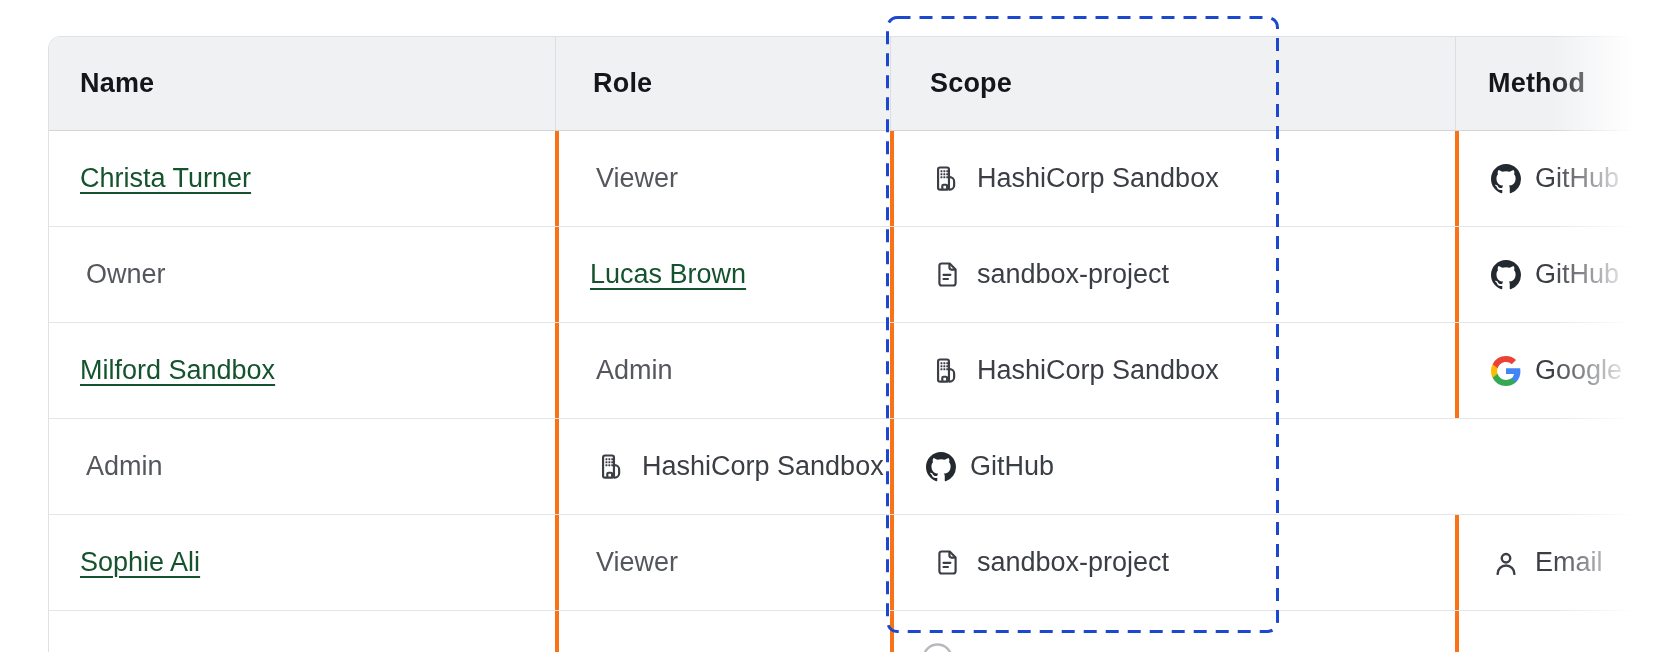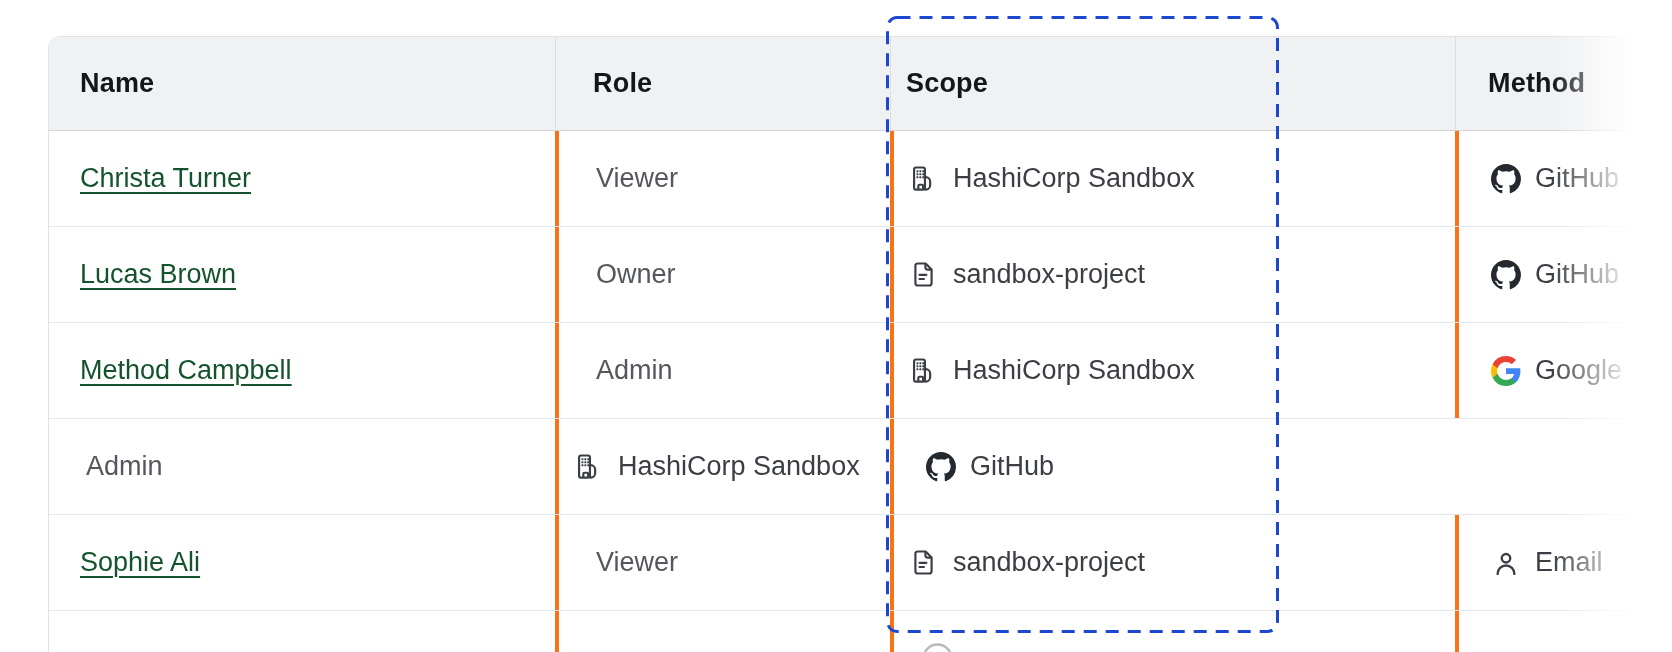--- a/index.html
+++ b/index.html
@@ -52,21 +52,21 @@
     align-items: center;
     box-sizing: border-box;
     overflow: hidden;
     white-space: nowrap;
   }
   .cell + .cell { border-left: 4px solid #f97316; }
   .trow.header .cell + .cell { border-left: 1px solid #dcdee2; }
 
   .cell.c-name   { padding-left: 31px; }
   .cell.c-role   { padding-left: 37px; }
-  .cell.c-scope  { padding-left: 15px; }
+  .cell.c-scope  { padding-left: 39px; }
   .cell.c-method { padding-left: 32px; }
 
   .header .cell {
     font-size: 27px;
     font-weight: 700;
     color: #141619;
     letter-spacing: 0.2px;
   }
   .name-link {
     font-size: 27px;
@@ -183,25 +183,25 @@
                 <svg width="30" height="30" viewBox="0 0 16 16" fill="#24292f">
       <path d="M8 0C3.58 0 0 3.58 0 8c0 3.54 2.29 6.53 5.47 7.59.4.07.55-.17.55-.38 0-.19-.01-.82-.01-1.49-2.01.37-2.53-.49-2.69-.94-.09-.23-.48-.94-.82-1.13-.28-.15-.68-.52-.01-.53.63-.01 1.08.58 1.23.82.72 1.21 1.87.87 2.33.66.07-.52.28-.87.51-1.07-1.78-.2-3.64-.89-3.64-3.95 0-.87.31-1.59.82-2.15-.08-.2-.36-1.02.08-2.12 0 0 .67-.21 2.2.82.64-.18 1.32-.27 2-.27s1.36.09 2 .27c1.53-1.04 2.2-.82 2.2-.82.44 1.1.16 1.92.08 2.12.51.56.82 1.27.82 2.15 0 3.07-1.87 3.75-3.65 3.95.29.25.54.73.54 1.48 0 1.07-.01 1.93-.01 2.2 0 .21.15.46.55.38A8.01 8.01 0 0 0 16 8c0-4.42-3.58-8-8-8z"></path>
                 </svg>
               </span>
         <span class="method-text">GitHub</span>
       </span>
     </div>
   </div>
 
   <div class="trow body-row">
+    <div class="cell c-role">
+      <span class="role-text">Owner</span>
+    </div>
     <div class="cell c-name">
       <a class="name-link">Lucas Brown</a>
-    </div>
-    <div class="cell c-role">
-      <span class="role-text">Owner</span>
     </div>
     <div class="cell c-scope">
       <span class="with-icon">
         <span class="icon-box scope-icon">
                 <svg width="29" height="29" viewBox="0 0 24 24" fill="none">
       <path d="M13.8 2.9H7.1a1.8 1.8 0 0 0-1.8 1.8v14.6a1.8 1.8 0 0 0 1.8 1.8h9.8a1.8 1.8 0 0 0 1.8-1.8V7.8L13.8 2.9Z" stroke="#3b3e45" stroke-width="1.8" stroke-linejoin="round"></path>
       <path d="M13.6 3.2v3.1a1.6 1.6 0 0 0 1.6 1.6h3.2" stroke="#3b3e45" stroke-width="1.8" stroke-linejoin="round"></path>
       <path d="M8.7 12.3h5.7M8.7 15.7h3.7" stroke="#3b3e45" stroke-width="1.8" stroke-linecap="round"></path>
                 </svg>
               </span>
@@ -215,21 +215,21 @@
       <path d="M8 0C3.58 0 0 3.58 0 8c0 3.54 2.29 6.53 5.47 7.59.4.07.55-.17.55-.38 0-.19-.01-.82-.01-1.49-2.01.37-2.53-.49-2.69-.94-.09-.23-.48-.94-.82-1.13-.28-.15-.68-.52-.01-.53.63-.01 1.08.58 1.23.82.72 1.21 1.87.87 2.33.66.07-.52.28-.87.51-1.07-1.78-.2-3.64-.89-3.64-3.95 0-.87.31-1.59.82-2.15-.08-.2-.36-1.02.08-2.12 0 0 .67-.21 2.2.82.64-.18 1.32-.27 2-.27s1.36.09 2 .27c1.53-1.04 2.2-.82 2.2-.82.44 1.1.16 1.92.08 2.12.51.56.82 1.27.82 2.15 0 3.07-1.87 3.75-3.65 3.95.29.25.54.73.54 1.48 0 1.07-.01 1.93-.01 2.2 0 .21.15.46.55.38A8.01 8.01 0 0 0 16 8c0-4.42-3.58-8-8-8z"></path>
                 </svg>
               </span>
         <span class="method-text">GitHub</span>
       </span>
     </div>
   </div>
 
   <div class="trow body-row">
     <div class="cell c-name">
-      <a class="name-link">Method Campbell</a>
+      <a class="name-link">Milford Sandbox</a>
     </div>
     <div class="cell c-role">
       <span class="role-text">Admin</span>
     </div>
     <div class="cell c-scope">
       <span class="with-icon">
         <span class="icon-box scope-icon">
                 <svg width="29" height="29" viewBox="0 0 24 24" fill="none">
       <rect x="4.2" y="2.9" width="9" height="18.3" rx="1.6" stroke="#3b3e45" stroke-width="1.8"></rect>
       <path d="M13.2 10.9h0.7a3.6 3.6 0 0 1 3.6 3.6v3.1a3.6 3.6 0 0 1-3.6 3.6h-0.7" stroke="#3b3e45" stroke-width="1.8" stroke-linejoin="round"></path>

